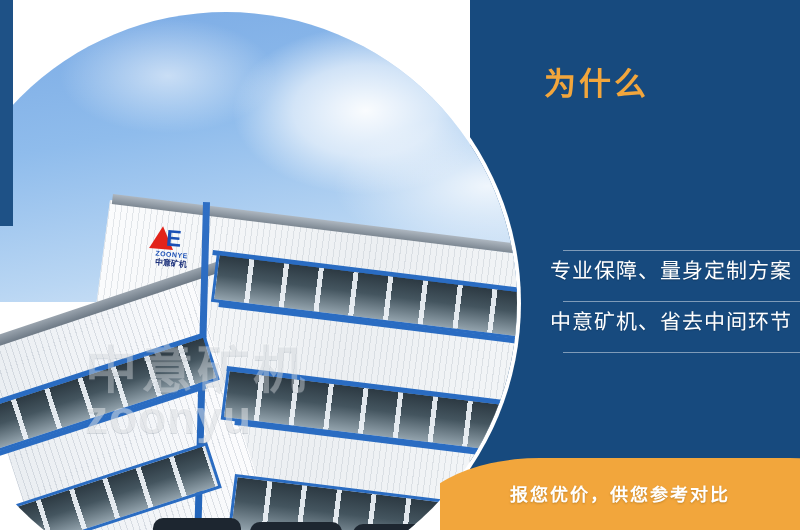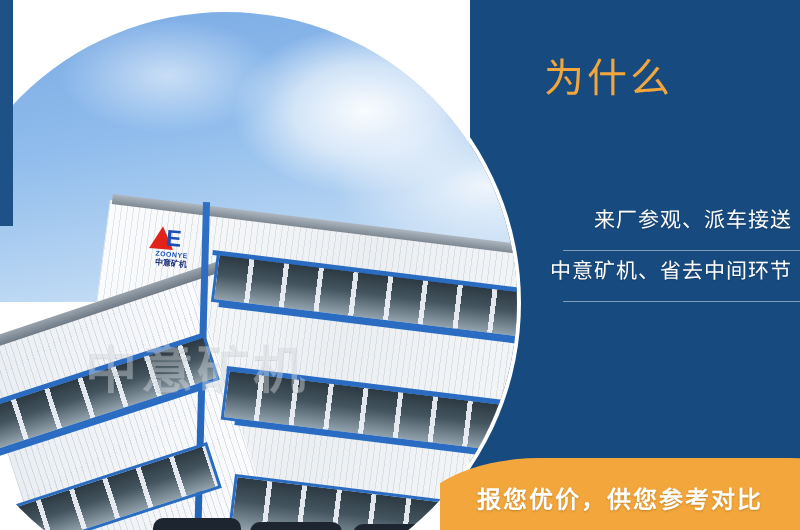--- a/index.html
+++ b/index.html
@@ -235,24 +235,24 @@
   
   .text-col {
     position: absolute;
     left: 520px; top: 0;
     width: 280px; height: 530px;
     z-index: 12;
   }
   .headline {
     position: absolute;
     left: 24px;
-    top: 45px;
+    top: 51px;
     color: #f2a63c;
-    font-size: 40px;
-    font-weight: normal;
+    font-size: 32px;
+    font-weight: bold;
     line-height: 66px;
     letter-spacing: 3px;
     white-space: nowrap;
   }
   .headline .l2 { letter-spacing: 1px; }
 
   .features {
     position: absolute;
     left: 0;
     top: 200px;
@@ -296,21 +296,21 @@
     height: 150px;
     background: #f2a63c;
     border-radius: 130px 90px 0 0 / 70px 44px 0 0;
   }
   .orange-text {
     position: absolute;
     left: 0; right: 0;
     top: 28px;
     text-align: center;
     color: #ffffff;
-    font-size: 24px;
+    font-size: 18px;
     font-weight: bold;
     letter-spacing: 2px;
     white-space: nowrap;
     text-shadow: 0 1px 2px rgba(140,90,10,0.45);
   }
 </style>
 </head>
 <body>
 
 <div id="banner">
@@ -367,33 +367,37 @@
           <div class="glass"></div>
 
         </div>
         <div class="car" style="left:296px; top:16px; width:100px; height:40px;">
           <div class="glass"></div>
 
         </div>
       </div>
 
       <div class="watermark-cn">中意矿机</div>
+      <div class="watermark">zoonyu</div>
 
     </div>
   </div>
 
   <div class="text-col">
 
     <div class="headline">
       <div>为什么</div>
     </div>
 
     <div class="features">
       <div class="feature-row">
-        <div class="feature-text">来厂参观、派车接送</div>
+        <div class="feature-rule"></div>
+      </div>
+      <div class="feature-row">
+        <div class="feature-text">专业保障、量身定制方案</div>
         <div class="feature-rule"></div>
       </div>
       <div class="feature-row">
         <div class="feature-text">中意矿机、省去中间环节</div>
         <div class="feature-rule"></div>
       </div>
     </div>
 
   </div>
 

